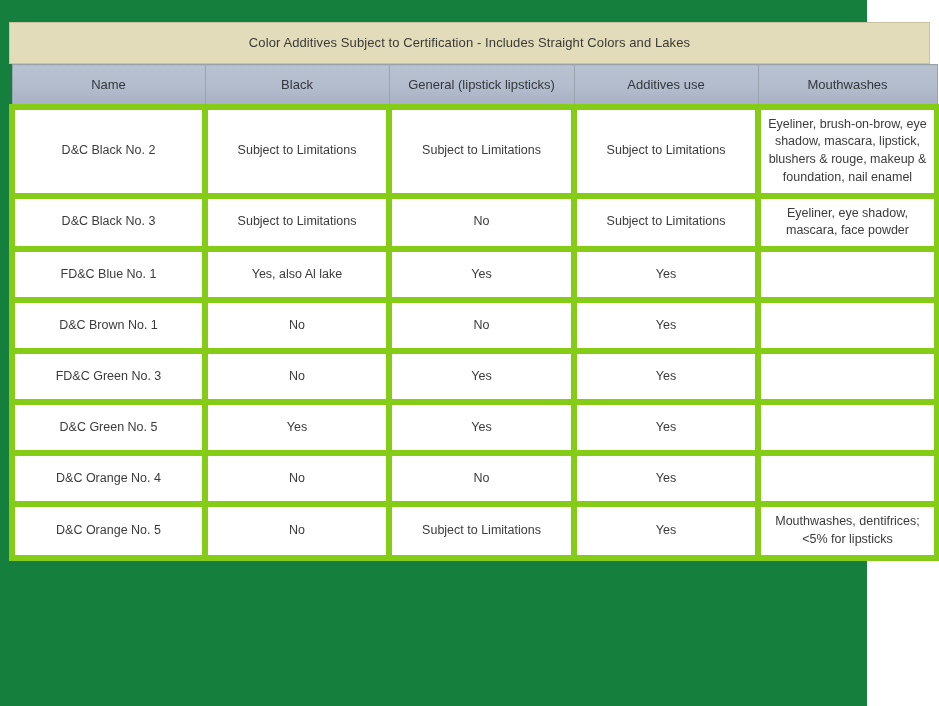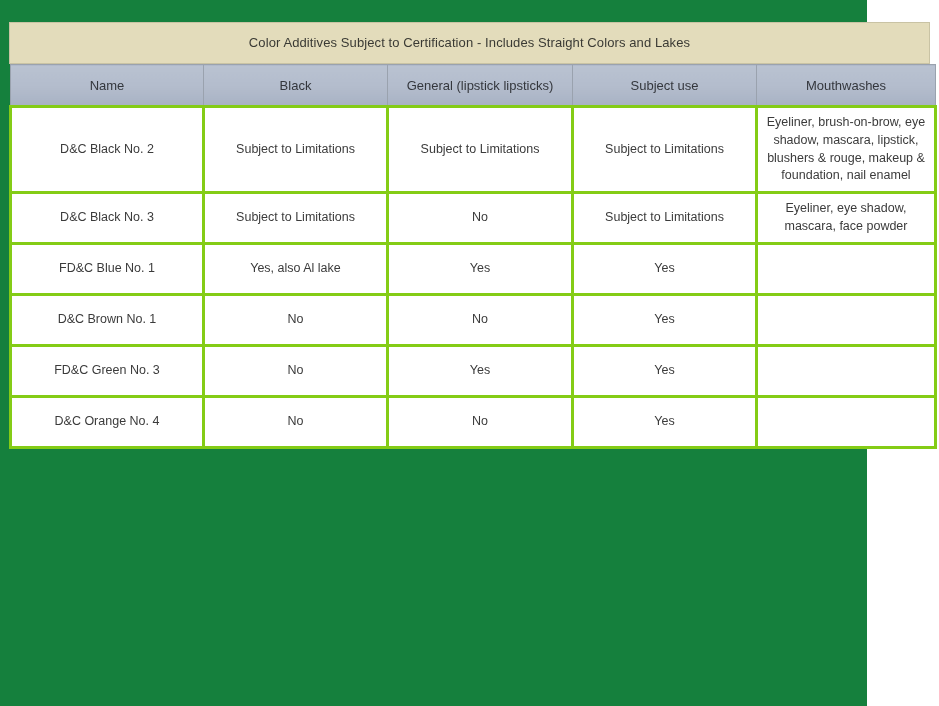--- a/index.html
+++ b/index.html
@@ -62,21 +62,21 @@
     font-size: 13px;
     font-weight: normal;
     color: #34373d;
     text-align: center;
     vertical-align: middle;
     padding: 3px 4px;
     box-sizing: border-box;
   }
 
   .data-table tbody td {
-    border: 3px solid #84cc16;
+    border: 6px solid #84cc16;
     background: #ffffff;
     font-size: 12.5px;
     color: #3b3b3b;
     text-align: center;
     vertical-align: middle;
     padding: 6px 7px;
     line-height: 1.42;
     box-sizing: border-box;
   }
 
@@ -107,21 +107,21 @@
       <col class="col-eyes">
       <col class="col-gen">
       <col class="col-ext">
       <col class="col-lim">
     </colgroup>
     <thead>
       <tr>
         <th>Name</th>
         <th>Black</th>
         <th>General (lipstick lipsticks)</th>
-        <th>Subject use</th>
+        <th>Additives use</th>
         <th>Mouthwashes</th>
       </tr>
     </thead>
     <tbody>
 
       <tr class="tall">
         <td class="cell-name">D&amp;C Black No. 2</td>
         <td class="cell-eyes">Subject to Limitations</td>
         <td class="cell-general">Subject to Limitations</td>
         <td class="cell-external">Subject to Limitations</td>
@@ -154,28 +154,42 @@
       </tr>
 
       <tr>
         <td class="cell-name">FD&amp;C Green No. 3</td>
         <td class="cell-eyes">No</td>
         <td class="cell-general">Yes</td>
         <td class="cell-external">Yes</td>
         <td class="cell-limitations"></td>
       </tr>
 
+      <tr>
+        <td class="cell-name">D&amp;C Green No. 5</td>
+        <td class="cell-eyes">Yes</td>
+        <td class="cell-general">Yes</td>
+        <td class="cell-external">Yes</td>
+        <td class="cell-limitations"></td>
+      </tr>
 
 
 
       <tr>
         <td class="cell-name">D&amp;C Orange No. 4</td>
         <td class="cell-eyes">No</td>
         <td class="cell-general">No</td>
         <td class="cell-external">Yes</td>
         <td class="cell-limitations"></td>
       </tr>
 
+      <tr>
+        <td class="cell-name">D&amp;C Orange No. 5</td>
+        <td class="cell-eyes">No</td>
+        <td class="cell-general">Subject to Limitations</td>
+        <td class="cell-external">Yes</td>
+        <td class="cell-limitations">Mouthwashes, dentifrices; &lt;5% for lipsticks</td>
+      </tr>
 
     </tbody>
   </table>
 
 </div>
 
 </body></html>

